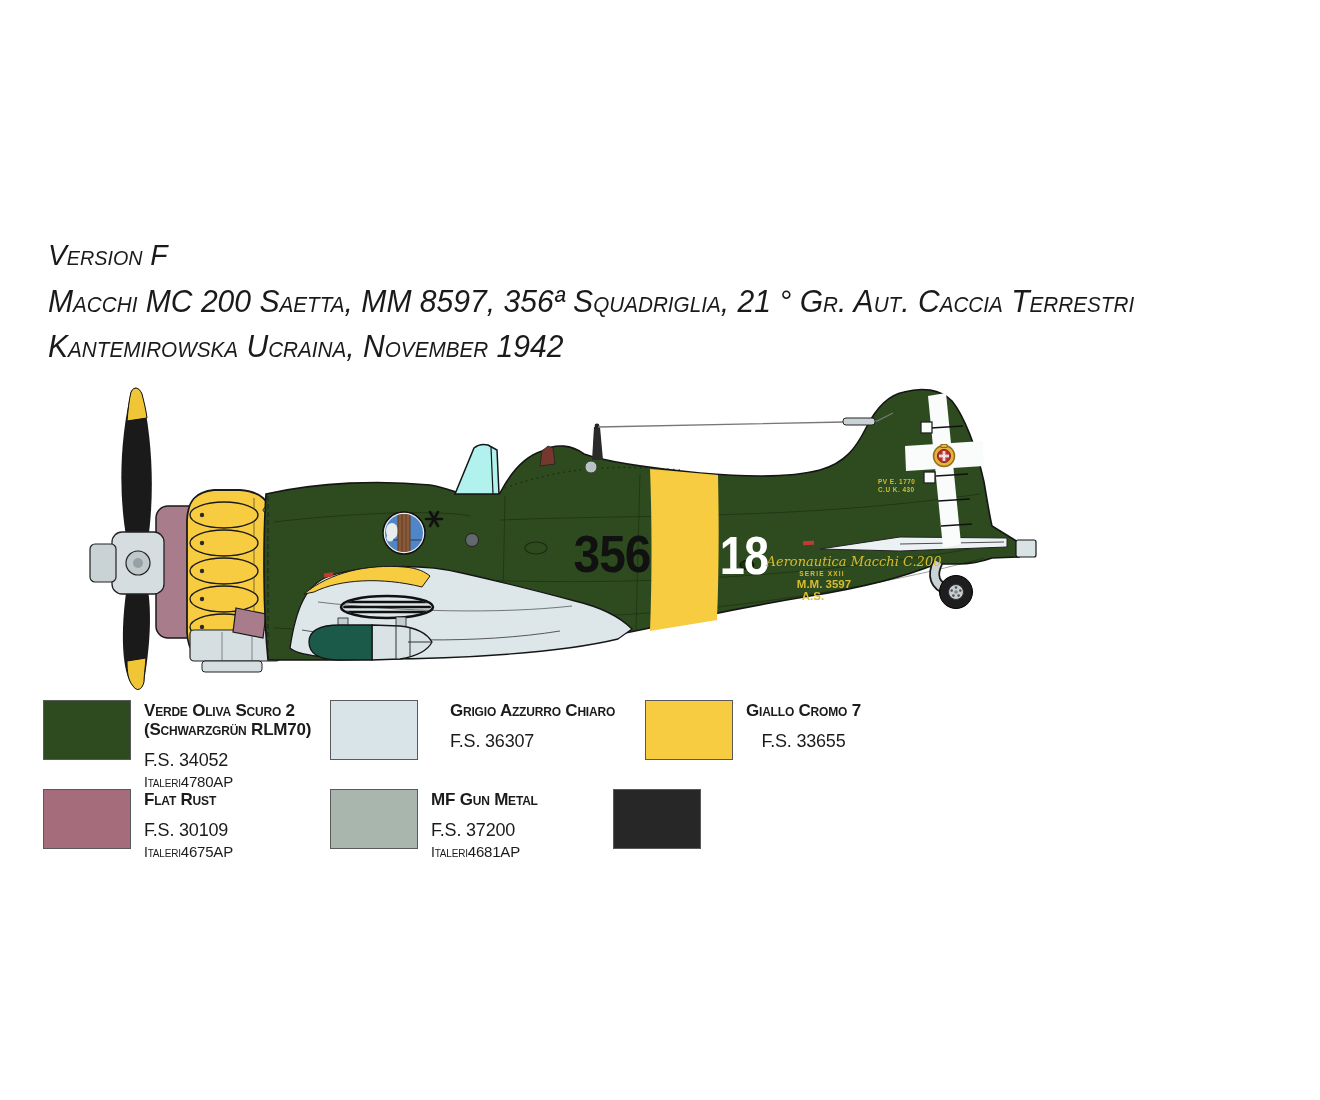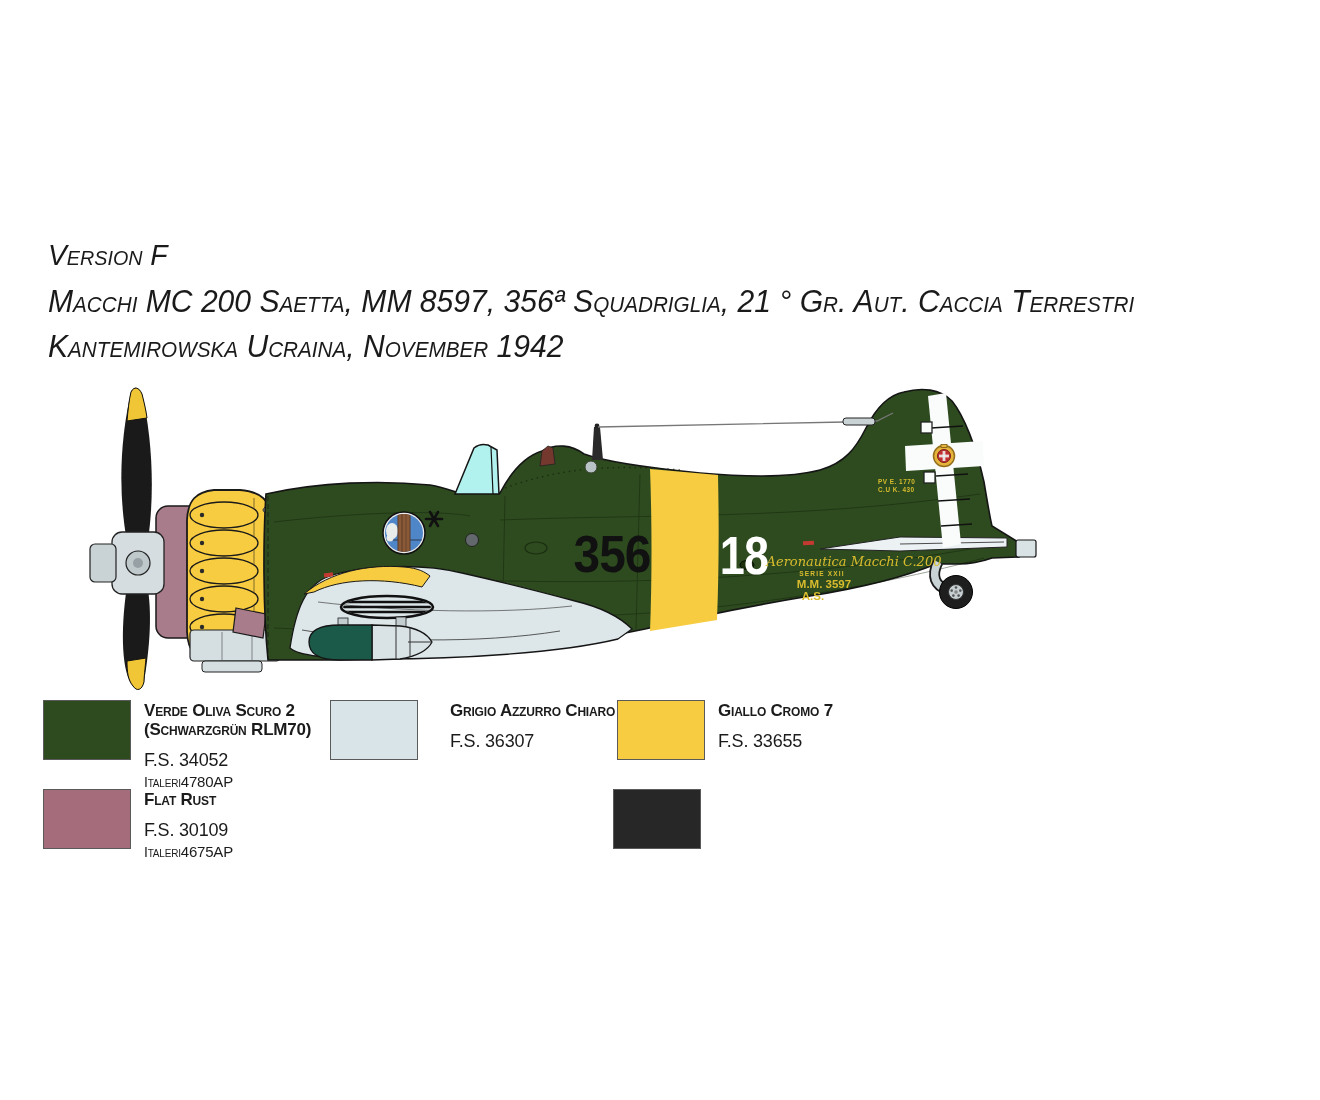--- a/index.html
+++ b/index.html
@@ -277,35 +277,43 @@
   </div>
 
   <div class="paint" style="left:330px;top:700px;gap:32px;">
     <div class="sw" style="background-color: rgb(217, 228, 233);"></div>
     <div class="plabel">
       <div class="pname">Grigio Azzurro Chiaro</div>
       <div class="pfs">F.S. 36307</div>
     </div>
   </div>
 
-  <div class="paint" style="left:617px;top:700px;">
+  <div class="paint" style="left:645px;top:700px;text-align:center;">
     <div class="sw" style="background-color: rgb(247, 204, 65);"></div>
     <div class="plabel">
       <div class="pname">Giallo Cromo 7</div>
       <div class="pfs">F.S. 33655</div>
     </div>
   </div>
 
   <div class="paint" style="left:43px;top:789px;">
     <div class="sw" style="background-color: rgb(165, 108, 123);"></div>
     <div class="plabel">
       <div class="pname">Flat Rust</div>
       <div class="pfs">F.S. 30109</div>
       <div class="pital"><span class="brand">Italeri</span><span class="code">4675AP</span></div>
     </div>
   </div>
 
+  <div class="paint" style="left:330px;top:789px;">
+    <div class="sw" style="background-color: rgb(169, 182, 173);"></div>
+    <div class="plabel">
+      <div class="pname">MF Gun Metal</div>
+      <div class="pfs">F.S. 37200</div>
+      <div class="pital"><span class="brand">Italeri</span><span class="code">4681AP</span></div>
+    </div>
+  </div>
 
   <div class="paint" style="left:613px;top:789px;">
     <div class="sw" style="background-color: rgb(39, 39, 39);"></div>
   </div>
 
 </div>
 
 </body></html>

